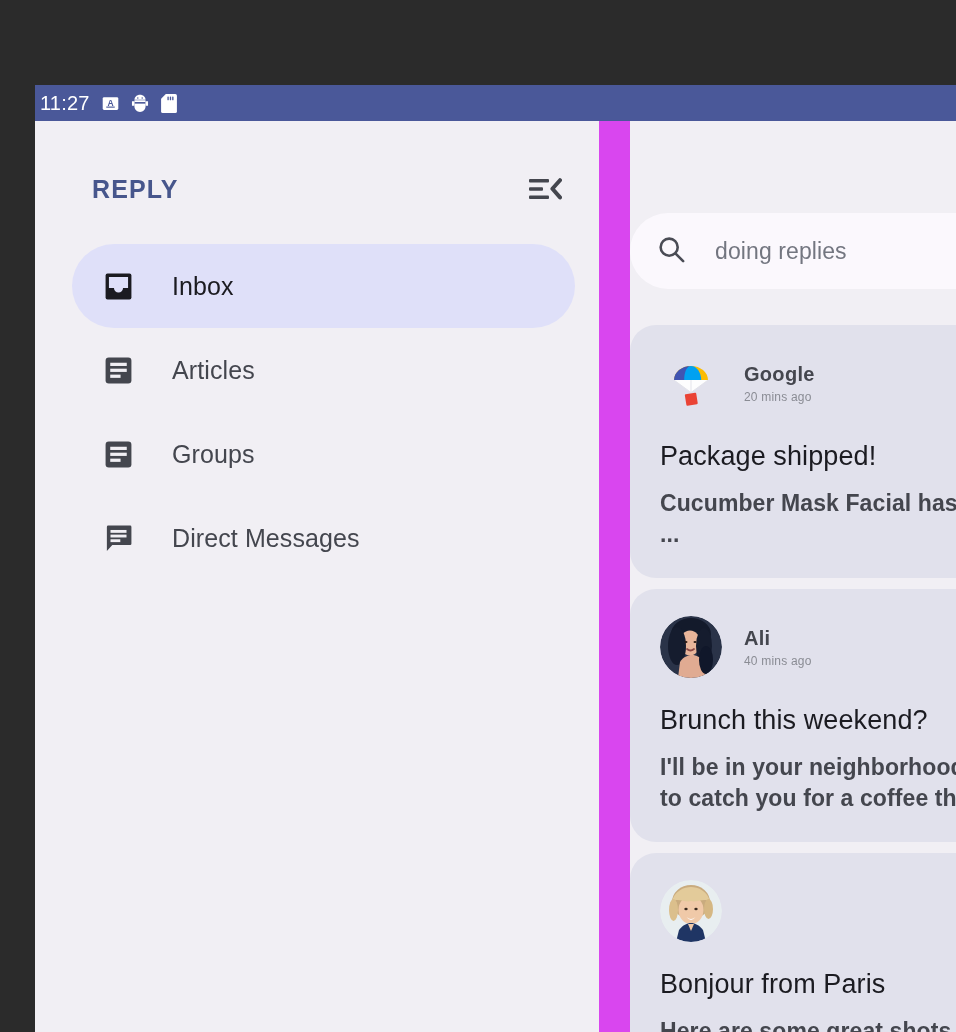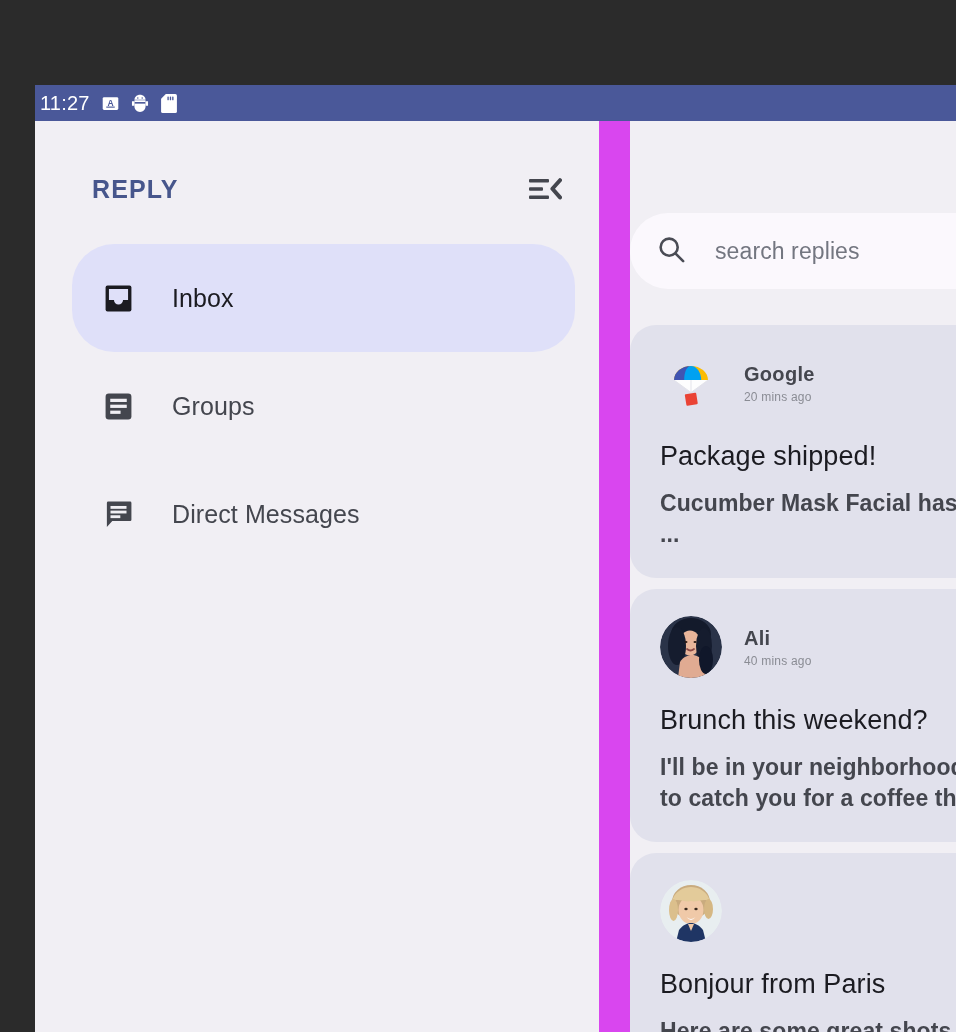--- a/index.html
+++ b/index.html
@@ -66,21 +66,21 @@
     font-size: 25px;
     font-weight: 700;
     letter-spacing: 1.1px;
   }
   #menu-toggle { cursor: pointer; display:flex; align-items:center; }
 
   #nav-list { margin-top: 29px; }
   .nav-item {
     display: flex;
     align-items: center;
-    height: 108px;
+    height: 84px;
     margin: 0 24px 0 37px;
     padding-left: 30px;
     border-radius: 42px;
     cursor: pointer;
     gap: 38px;
   }
   .nav-item.selected { background: #dfe0f9; }
   .nav-icon { width: 32px; height: 32px; flex: 0 0 32px; display:flex; align-items:center; justify-content:center; }
   .nav-label {
     font-size: 25px;
@@ -234,20 +234,31 @@
         <div class="nav-item selected">
           <span class="nav-icon">
             <svg width="31" height="31" viewBox="0 0 24 24">
               <path d="M3.5 2h17A1.5 1.5 0 0 1 22 3.5v17a1.5 1.5 0 0 1-1.5 1.5h-17A1.5 1.5 0 0 1 2 20.5v-17A1.5 1.5 0 0 1 3.5 2z" fill="#1b1b21"></path>
               <path d="M4.6 4.6h14.8v8.6h-3.9a3.5 3.5 0 0 1-7 0H4.6V4.6z" fill="#dfe0f9"></path>
             </svg>
           </span>
           <span class="nav-label">Inbox</span>
         </div>
 
+        <div class="nav-item">
+          <span class="nav-icon">
+            <svg width="31" height="31" viewBox="0 0 24 24">
+              <rect x="2" y="2" width="20" height="20" rx="2.5" fill="#44464e"></rect>
+              <rect x="5.6" y="6" width="12.8" height="2.5" fill="#f1eff4"></rect>
+              <rect x="5.6" y="10.6" width="12.8" height="2.5" fill="#f1eff4"></rect>
+              <rect x="5.6" y="15.2" width="8" height="2.5" fill="#f1eff4"></rect>
+            </svg>
+          </span>
+          <span class="nav-label">Articles</span>
+        </div>
 
         <div class="nav-item">
           <span class="nav-icon">
             <svg width="31" height="31" viewBox="0 0 24 24">
               <rect x="2" y="2" width="20" height="20" rx="2.5" fill="#44464e"></rect>
               <rect x="5.6" y="6" width="12.8" height="2.5" fill="#f1eff4"></rect>
               <rect x="5.6" y="10.6" width="12.8" height="2.5" fill="#f1eff4"></rect>
               <rect x="5.6" y="15.2" width="8" height="2.5" fill="#f1eff4"></rect>
             </svg>
           </span>
@@ -271,21 +282,21 @@
 
     <section id="content-pane">
 
       <div id="search-bar">
         <span>
           <svg width="31" height="31" viewBox="0 0 24 24">
             <circle cx="10.2" cy="10.2" r="6.6" stroke="#4a4c55" stroke-width="2" fill="none"></circle>
             <path d="M15.2 15.2 L21 21" stroke="#4a4c55" stroke-width="2" stroke-linecap="round"></path>
           </svg>
         </span>
-        <span id="search-placeholder">search replies</span>
+        <span id="search-placeholder">doing replies</span>
       </div>
 
       <div id="email-list">
 
         <article class="email-card">
           <div class="card-head">
             <span class="avatar plain">
               <svg width="62" height="62" viewBox="0 0 62 62">
                 <path d="M31 14c9.4 0 17 6.3 17 14.1H14C14 20.3 21.6 14 31 14z" fill="#fbbc04"></path>
                 <path d="M31 14c5.6 0 10.2 6.3 10.2 14.1H20.8C20.8 20.3 25.4 14 31 14z" fill="#00a1f1"></path>

